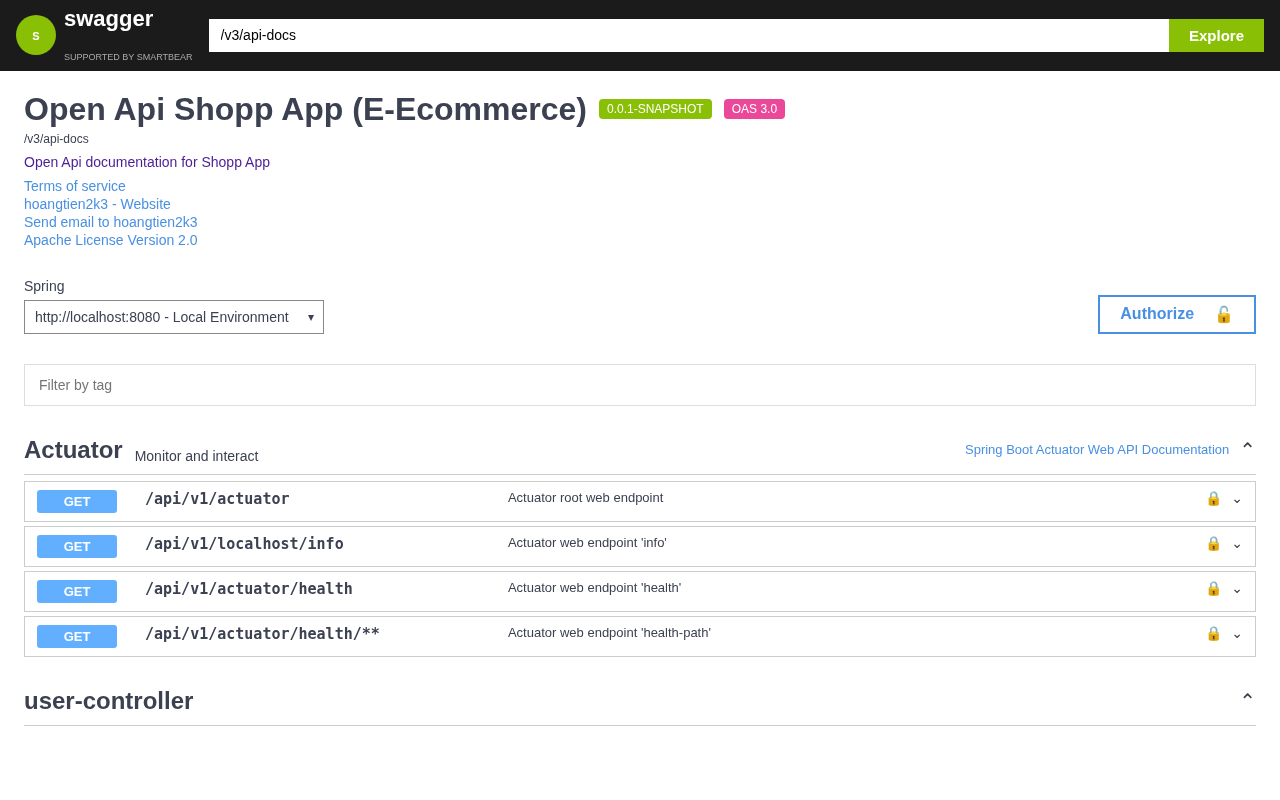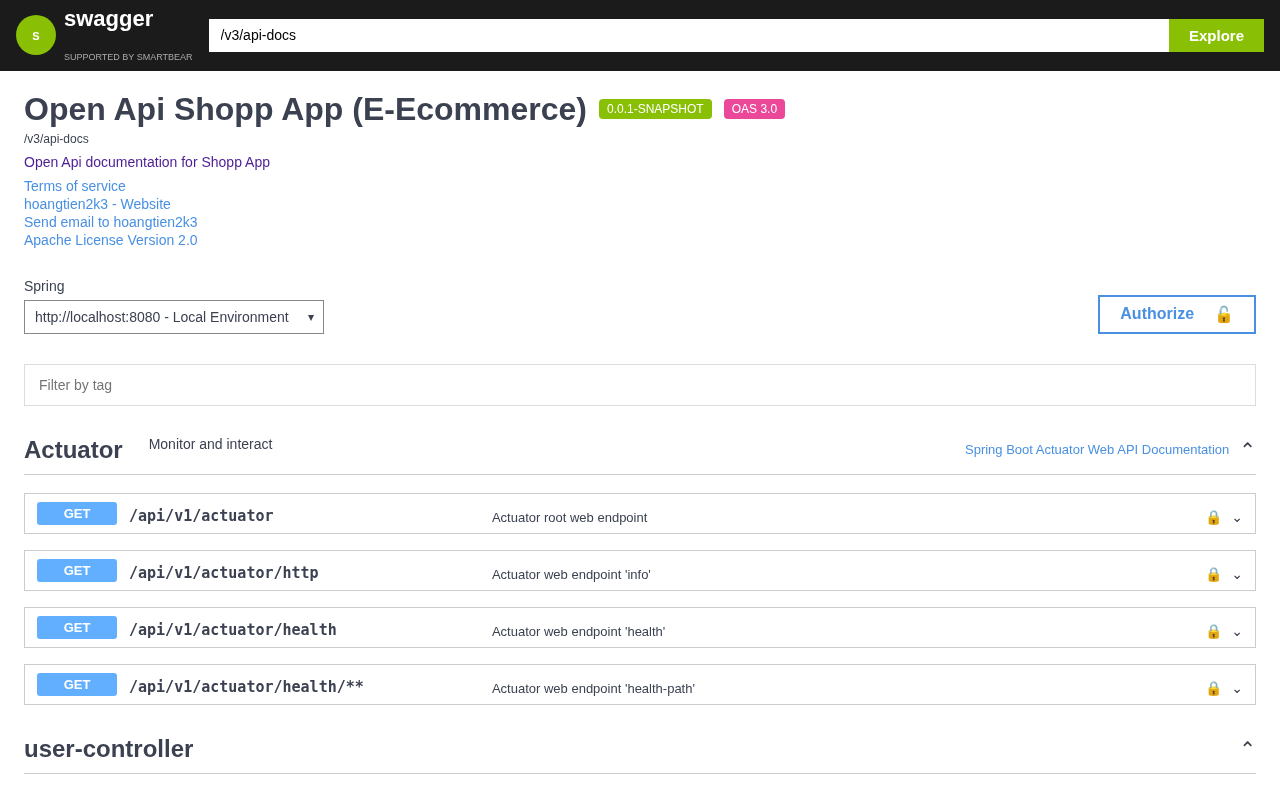--- a/index.html
+++ b/index.html
@@ -177,22 +177,22 @@
     .tag-header {
       display: flex;
       align-items: center;
       justify-content: space-between;
       padding: 10px 0;
       border-bottom: 1px solid #ccc;
       cursor: pointer;
     }
     .tag-title-group {
       display: flex;
-      align-items: flex-start;
-      gap: 26px;
+      align-items: flex-end;
+      gap: 12px;
     }
     .tag-name {
       font-size: 24px;
       font-weight: bold;
       color: #3b4151;
     }
     .tag-desc {
       font-size: 14px;
       color: #3b4151;
     }
@@ -213,27 +213,26 @@
 
     
     .endpoint-list {
       margin-top: 6px;
       display: flex;
       flex-direction: column;
       gap: 4px;
     }
     .endpoint-row {
       display: flex;
-      align-items: flex-end;
+      align-items: flex-start;
       border: 1px solid #ccc;
       background: #fff;
       padding: 8px 12px;
-      gap: 12px;
-      cursor: pointer;
-      margin-top: 12px;
+      gap: 28px;
+      cursor: pointer;
     }
     .method-badge {
       background: #61affe;
       color: #fff;
       font-size: 13px;
       font-weight: bold;
       padding: 4px 10px;
       min-width: 80px;
       text-align: center;
       border-radius: 3px;
@@ -344,21 +343,21 @@
         <span class="endpoint-path">/api/v1/actuator</span>
         <span class="endpoint-summary">Actuator root web endpoint</span>
         <div class="endpoint-right">
           <span class="lock-small">🔒</span>
           <span class="chevron-small">⌄</span>
         </div>
       </div>
 
       <div class="endpoint-row">
         <span class="method-badge">GET</span>
-        <span class="endpoint-path">/api/v1/actuator/http</span>
+        <span class="endpoint-path">/api/v1/localhost/info</span>
         <span class="endpoint-summary">Actuator web endpoint 'info'</span>
         <div class="endpoint-right">
           <span class="lock-small">🔒</span>
           <span class="chevron-small">⌄</span>
         </div>
       </div>
 
       <div class="endpoint-row">
         <span class="method-badge">GET</span>
         <span class="endpoint-path">/api/v1/actuator/health</span>

